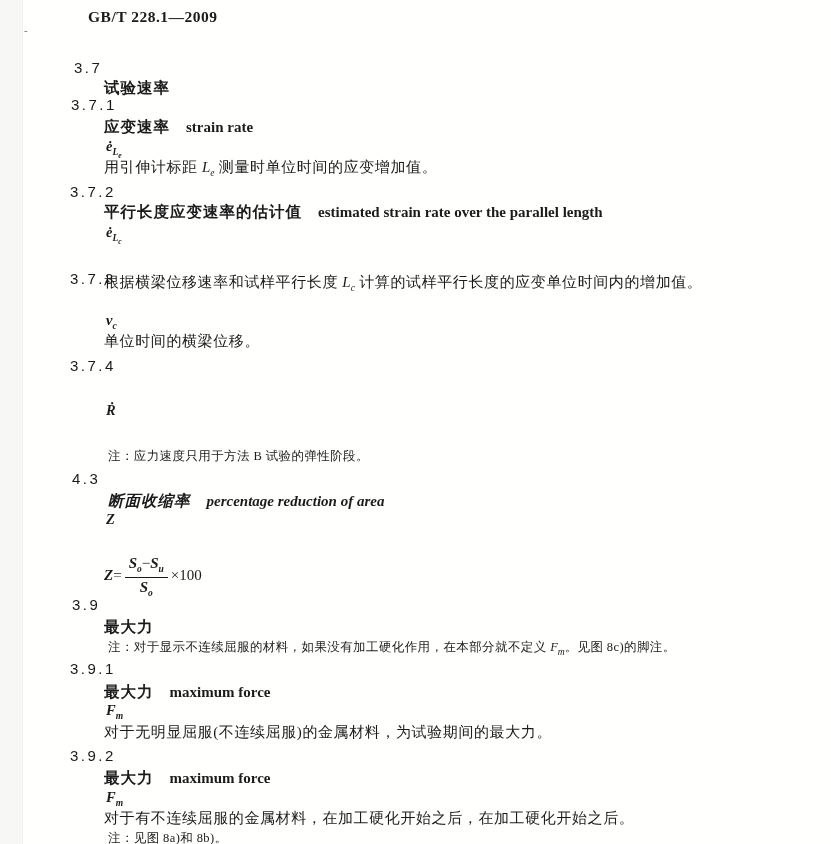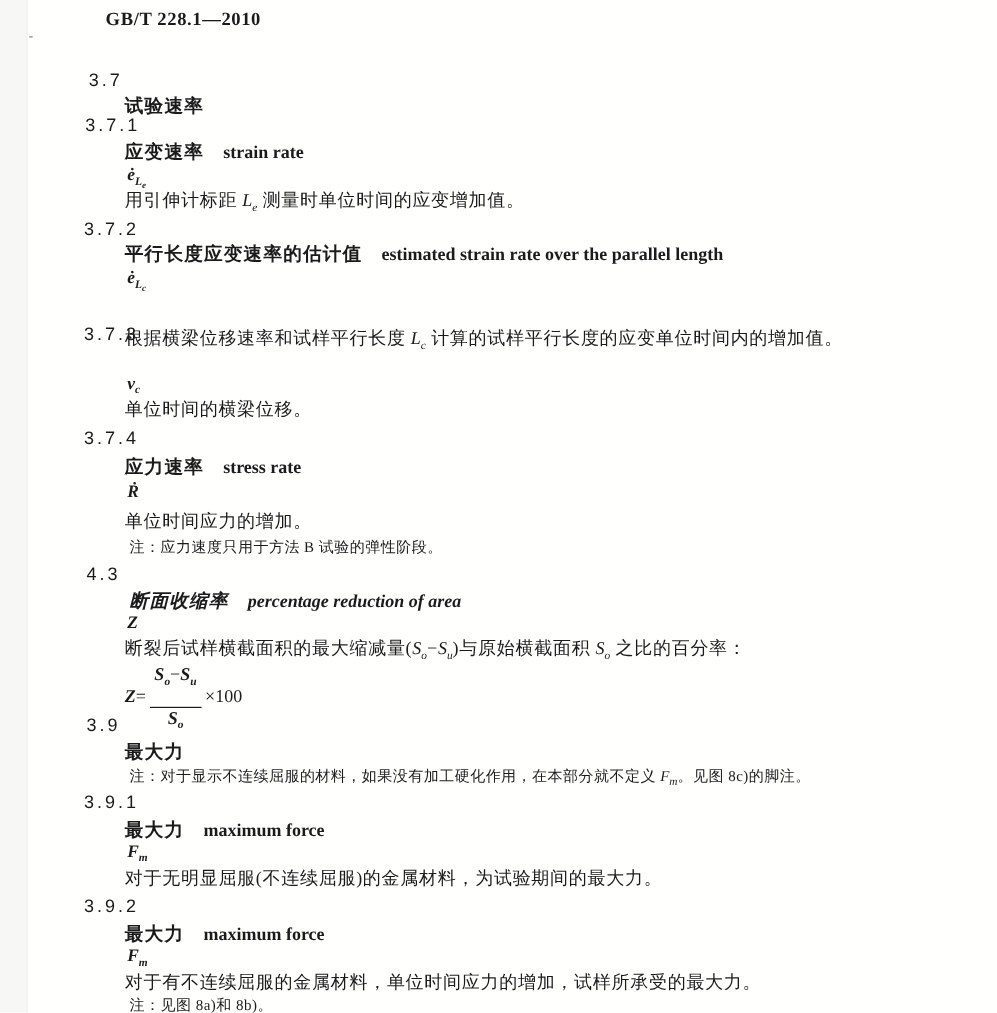--- a/index.html
+++ b/index.html
@@ -56,61 +56,58 @@
     align-items: center;
     font-size: 15px;
   }
   .formula .frac {
     display: inline-flex;
     flex-direction: column;
     align-items: center;
     margin: 0 3px;
   }
   .formula .frac .numer {
-    padding: 0 4px 17px 4px;
+    padding: 0 4px 5px 4px;
     border-bottom: 1.2px solid #1b1b1b;
   }
   .formula .frac .denom { padding-top: 1px; }
 </style>
 </head>
 <body>
 
 <div class="page">
   <div class="scan-edge"></div>
   <div class="margin-mark line" style="top:24px; left:24px;">-</div>
 
-  <div class="line doc-header" style="top:8px; left:88px;">GB/T 228.1—2010</div>
+  <div class="line doc-header" style="top:8px; left:88px;">GB/T 228.1—2009</div>
 
   <div class="line num" style="top:59px; left:74px;">3.7</div>
   <div class="line" style="top:78px; left:104px;"><span class="h-zh">试验速率</span></div>
 
   <div class="line num" style="top:96px; left:71px;">3.7.1</div>
   <div class="line" style="top:117px; left:104px;"><span class="h-zh">应变速率</span><span class="h-en">strain rate</span></div>
   <div class="line symline" style="top:138px; left:106px;"><span class="var">ė<sub>L<sub>e</sub></sub></span></div>
   <div class="line bodyline" style="top:158px; left:104px;">用引伸计标距 <span class="var">L<sub>e</sub></span> 测量时单位时间的应变增加值。</div>
 
   <div class="line num" style="top:183px; left:70px;">3.7.2</div>
   <div class="line" style="top:202px; left:104px;"><span class="h-zh">平行长度应变速率的估计值</span><span class="h-en">estimated strain rate over the parallel length</span></div>
   <div class="line symline" style="top:224px; left:106px;"><span class="var">ė<sub>L<sub>c</sub></sub></span></div>
   <div class="line bodyline" style="top:245px; left:104px;margin-top:28px;">根据横梁位移速率和试样平行长度 <span class="var">L<sub>c</sub></span> 计算的试样平行长度的应变单位时间内的增加值。</div>
 
   <div class="line num" style="top:270px; left:70px;">3.7.3</div>
   <div class="line symline" style="top:312px; left:106px;"><span class="var">v<sub>c</sub></span></div>
   <div class="line bodyline" style="top:332px; left:104px;">单位时间的横梁位移。</div>
 
   <div class="line num" style="top:357px; left:70px;">3.7.4</div>
-  <div class="line" style="top:379px; left:104px;"><span class="h-zh">应力速率</span><span class="h-en">stress rate</span></div>
   <div class="line symline" style="top:402px; left:106px;"><span class="var">Ṙ</span></div>
-  <div class="line bodyline" style="top:425px; left:104px;">单位时间应力的增加。</div>
   <div class="line noteline" style="top:448px; left:96px;">注：应力速度只用于方法 B 试验的弹性阶段。</div>
 
   <div class="line num" style="top:470px; left:72px;">4.3</div>
   <div class="line" style="top:491px; left:108px;font-style:italic;"><span class="h-zh">断面收缩率</span><span class="h-en">percentage reduction of area</span></div>
   <div class="line symline" style="top:511px; left:106px;"><span class="var">Z</span></div>
-  <div class="line bodyline" style="top:531px; left:104px;">断裂后试样横截面积的最大缩减量(<span class="var">S<sub>o</sub></span>−<span class="var">S<sub>u</sub></span>)与原始横截面积 <span class="var">S<sub>o</sub></span> 之比的百分率：</div>
   <div class="line formula" style="top:555px; left:104px;">
     <span><span class="var">Z</span>=</span>
     <span class="frac">
       <span class="numer"><span class="var">S<sub>o</sub></span>−<span class="var">S<sub>u</sub></span></span>
       <span class="denom"><span class="var">S<sub>o</sub></span></span>
     </span>
     <span>×100</span>
   </div>
 
   <div class="line num" style="top:596px; left:72px;">3.9</div>
@@ -118,15 +115,15 @@
   <div class="line noteline" style="top:639px; left:96px;">注：对于显示不连续屈服的材料，如果没有加工硬化作用，在本部分就不定义 <span class="var">F<sub>m</sub></span>。见图 8c)的脚注。</div>
 
   <div class="line num" style="top:660px; left:70px;">3.9.1</div>
   <div class="line" style="top:682px; left:104px;"><span class="h-zh">最大力</span><span class="h-en">maximum force</span></div>
   <div class="line symline" style="top:702px; left:106px;"><span class="var">F<sub>m</sub></span></div>
   <div class="line bodyline" style="top:723px; left:104px;">对于无明显屈服(不连续屈服)的金属材料，为试验期间的最大力。</div>
 
   <div class="line num" style="top:747px; left:70px;">3.9.2</div>
   <div class="line" style="top:768px; left:104px;"><span class="h-zh">最大力</span><span class="h-en">maximum force</span></div>
   <div class="line symline" style="top:789px; left:106px;"><span class="var">F<sub>m</sub></span></div>
-  <div class="line bodyline" style="top:809px; left:104px;">对于有不连续屈服的金属材料，单位时间应力的增加，试样所承受的最大力。</div>
+  <div class="line bodyline" style="top:809px; left:104px;">对于有不连续屈服的金属材料，在加工硬化开始之后，在加工硬化开始之后。</div>
   <div class="line noteline" style="top:830px; left:96px;">注：见图 8a)和 8b)。</div>
 </div>
 
 </body></html>

